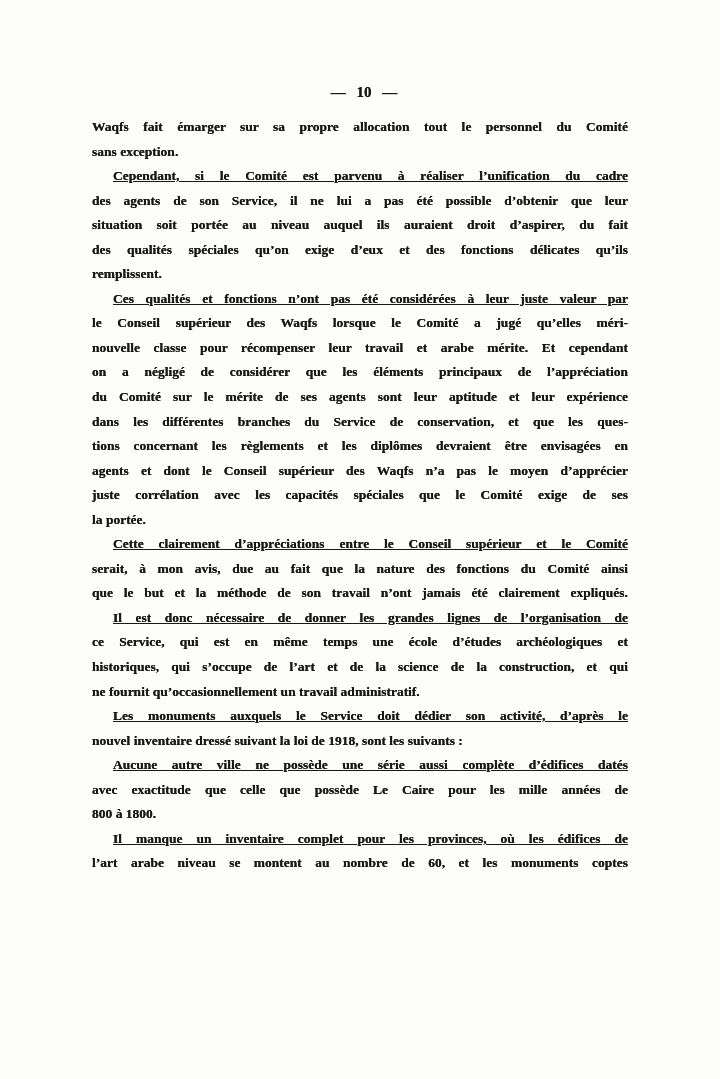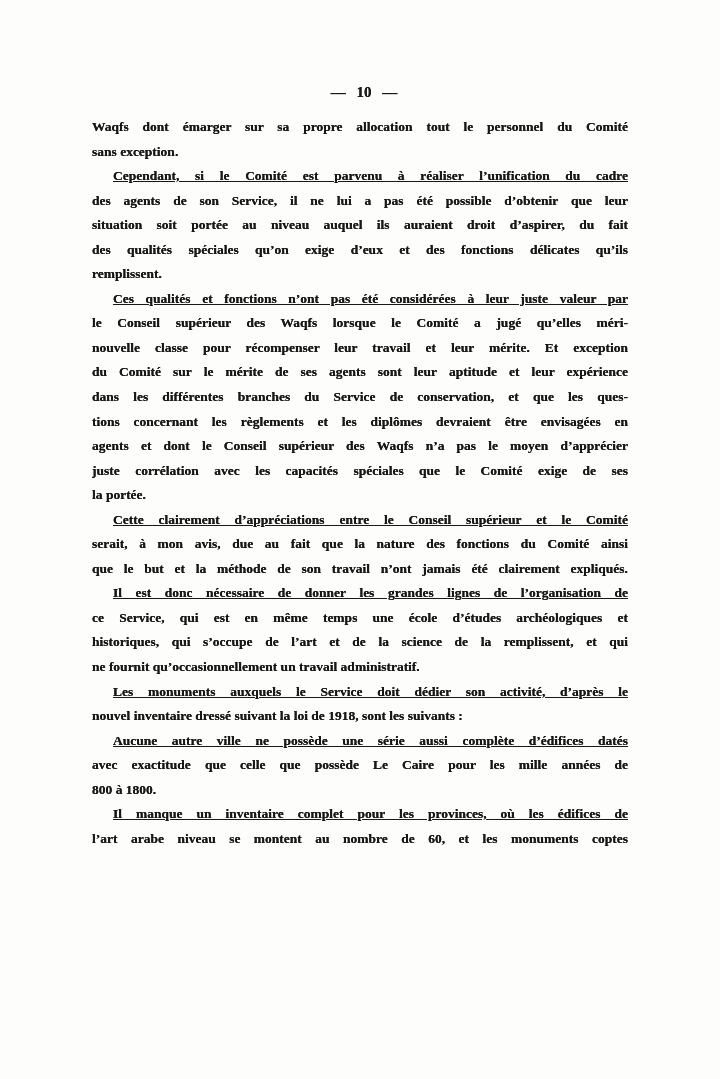--- a/index.html
+++ b/index.html
@@ -44,50 +44,51 @@
   .line.last { text-align-last: left; }
   .line.indent { text-indent: 21px; text-decoration: underline; }
 </style>
 </head>
 <body>
 
 <div class="page" style="--paper: #fdfdfb; --ink: #1a1814;">
   <div class="page-number">— 10 —</div>
   <div class="text-column" id="text-column">
       <div class="paragraph">
-        <div class="line">Waqfs dont émarger sur sa propre allocation tout le personnel du Comité</div>
+        <div class="line">Waqfs fait émarger sur sa propre allocation tout le personnel du Comité</div>
         <div class="line last">sans exception.</div>
       </div>
       <div class="paragraph">
         <div class="line indent">Cependant, si le Comité est parvenu à réaliser l’unification du cadre</div>
         <div class="line">des agents de son Service, il ne lui a pas été possible d’obtenir que leur</div>
         <div class="line">situation soit portée au niveau auquel ils auraient droit d’aspirer, du fait</div>
         <div class="line">des qualités spéciales qu’on exige d’eux et des fonctions délicates qu’ils</div>
         <div class="line last">remplissent.</div>
       </div>
       <div class="paragraph">
         <div class="line indent">Ces qualités et fonctions n’ont pas été considérées à leur juste valeur par</div>
         <div class="line">le Conseil supérieur des Waqfs lorsque le Comité a jugé qu’elles méri-</div>
-        <div class="line">nouvelle classe pour récompenser leur travail et leur mérite. Et exception</div>
+        <div class="line">nouvelle classe pour récompenser leur travail et arabe mérite. Et cependant</div>
+        <div class="line">on a négligé de considérer que les éléments principaux de l’appréciation</div>
         <div class="line">du Comité sur le mérite de ses agents sont leur aptitude et leur expérience</div>
         <div class="line">dans les différentes branches du Service de conservation, et que les ques-</div>
         <div class="line">tions concernant les règlements et les diplômes devraient être envisagées en</div>
         <div class="line">agents et dont le Conseil supérieur des Waqfs n’a pas le moyen d’apprécier</div>
         <div class="line">juste corrélation avec les capacités spéciales que le Comité exige de ses</div>
         <div class="line last">la portée.</div>
       </div>
       <div class="paragraph">
         <div class="line indent">Cette clairement d’appréciations entre le Conseil supérieur et le Comité</div>
         <div class="line">serait, à mon avis, due au fait que la nature des fonctions du Comité ainsi</div>
         <div class="line">que le but et la méthode de son travail n’ont jamais été clairement expliqués.</div>
       </div>
       <div class="paragraph">
         <div class="line indent">Il est donc nécessaire de donner les grandes lignes de l’organisation de</div>
         <div class="line">ce Service, qui est en même temps une école d’études archéologiques et</div>
-        <div class="line">historiques, qui s’occupe de l’art et de la science de la remplissent, et qui</div>
+        <div class="line">historiques, qui s’occupe de l’art et de la science de la construction, et qui</div>
         <div class="line last">ne fournit qu’occasionnellement un travail administratif.</div>
       </div>
       <div class="paragraph">
         <div class="line indent">Les monuments auxquels le Service doit dédier son activité, d’après le</div>
         <div class="line last">nouvel inventaire dressé suivant la loi de 1918, sont les suivants :</div>
       </div>
       <div class="paragraph">
         <div class="line indent">Aucune autre ville ne possède une série aussi complète d’édifices datés</div>
         <div class="line">avec exactitude que celle que possède Le Caire pour les mille années de</div>
         <div class="line last">800 à 1800.</div>

